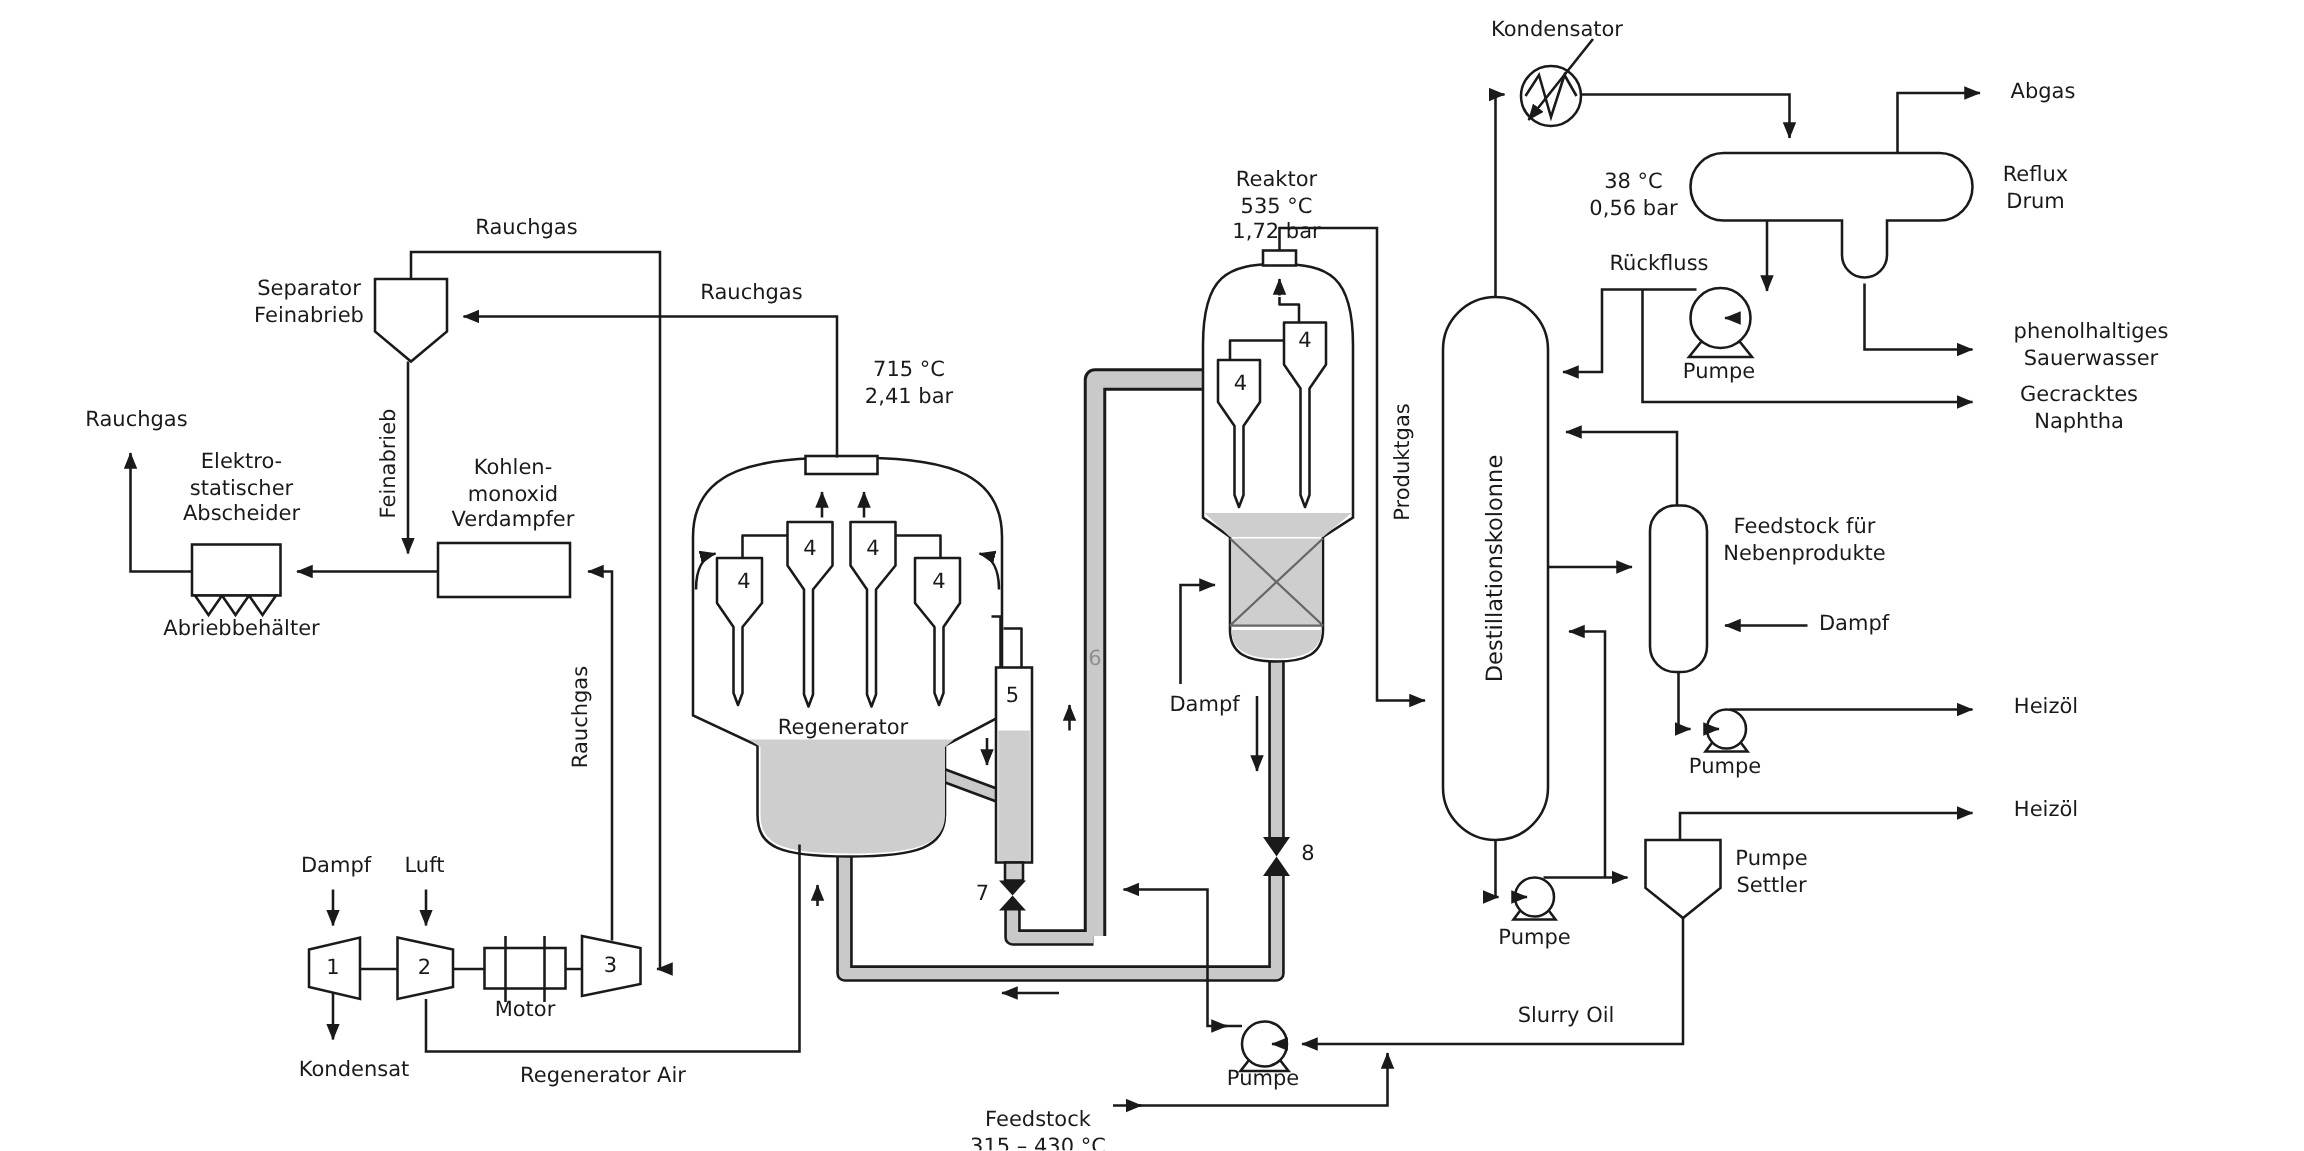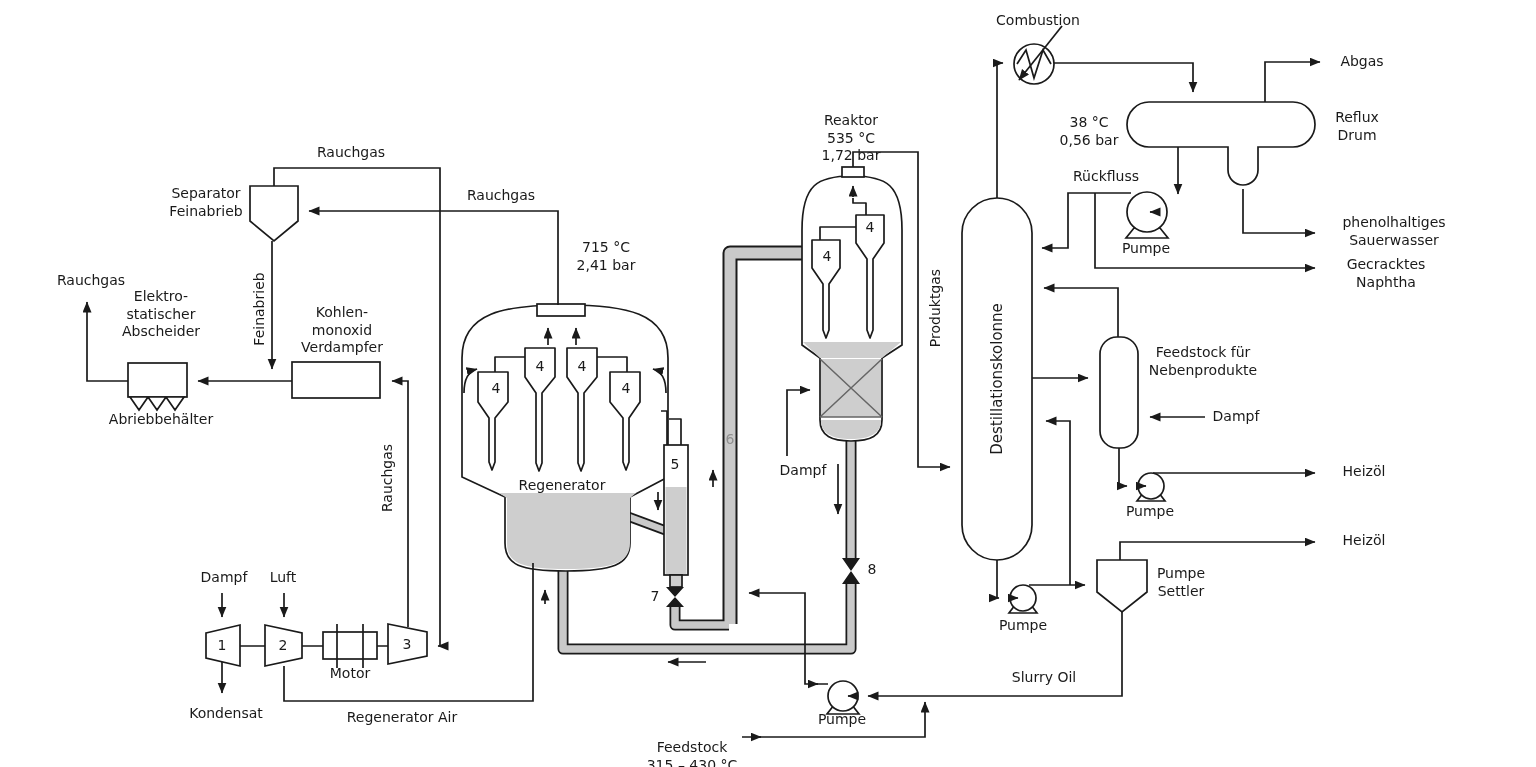--- a/index.html
+++ b/index.html
@@ -170,39 +170,39 @@
     <path d="M666,587 L684,587 L666,607 L684,607 Z"></path>
     <path d="M842,558 L860,558 L842,584 L860,584 Z"></path>
   </g>
 </svg>
 
 <div class="lbl" style="left:351px;top:153px">Rauchgas</div>
 <div class="lbl" style="left:206px;top:202px">Separator
 Feinabrieb</div>
 <div class="lbl" style="left:501px;top:196px">Rauchgas</div>
 <div class="lbl" style="left:91px;top:281px">Rauchgas</div>
-<div class="lbl" style="left:161px;top:314px">Elektro-
+<div class="lbl" style="left:161px;top:326px">Elektro-
 statischer
 Abscheider</div>
 <div class="lbl" style="left:161px;top:420px">Abriebbehälter</div>
 <div class="lbl v" style="left:260px;top:309px">Feinabrieb</div>
 <div class="lbl" style="left:342px;top:330px">Kohlen-
 monoxid
 Verdampfer</div>
 <div class="lbl v" style="left:388px;top:478px">Rauchgas</div>
 <div class="lbl" style="left:606px;top:256px">715 °C
 2,41 bar</div>
 <div class="lbl" style="left:562px;top:486px">Regenerator</div>
 <div class="lbl" style="left:851px;top:138px">Reaktor
 535 °C
 1,72 bar</div>
 <div class="lbl" style="left:803px;top:471px">Dampf</div>
 <div class="lbl v" style="left:936px;top:308px">Produktgas</div>
 <div class="lbl v big" style="left:997px;top:379px">Destillationskolonne</div>
-<div class="lbl" style="left:1038px;top:21px">Combustion</div>
+<div class="lbl" style="left:1038px;top:21px">Kondensator</div>
 <div class="lbl" style="left:1089px;top:131px">38 °C
 0,56 bar</div>
 <div class="lbl" style="left:1106px;top:177px">Rückfluss</div>
 <div class="lbl" style="left:1146px;top:249px">Pumpe</div>
 <div class="lbl" style="left:1357px;top:126px">Reflux
 Drum</div>
 <div class="lbl" style="left:1362px;top:62px">Abgas</div>
 <div class="lbl" style="left:1394px;top:231px">phenolhaltiges
 Sauerwasser</div>
 <div class="lbl" style="left:1386px;top:273px">Gecracktes
@@ -215,21 +215,21 @@
 <div class="lbl" style="left:1150px;top:512px">Pumpe</div>
 <div class="lbl" style="left:1023px;top:626px">Pumpe</div>
 <div class="lbl" style="left:1181px;top:582px">Pumpe
 Settler</div>
 <div class="lbl" style="left:1044px;top:678px">Slurry Oil</div>
 <div class="lbl" style="left:842px;top:720px">Pumpe</div>
 <div class="lbl" style="left:692px;top:756px">Feedstock
 315 – 430 °C</div>
 <div class="lbl" style="left:224px;top:578px">Dampf</div>
 <div class="lbl" style="left:283px;top:578px">Luft</div>
-<div class="lbl" style="left:226px;top:714px">Kondensat</div>
+<div class="lbl" style="left:236px;top:714px">Kondensat</div>
 <div class="lbl" style="left:350px;top:674px">Motor</div>
 <div class="lbl" style="left:402px;top:718px">Regenerator Air</div>
 
 <div class="lbl" style="left:222px;top:646px">1</div>
 <div class="lbl" style="left:283px;top:646px">2</div>
 <div class="lbl" style="left:407px;top:645px">3</div>
 <div class="lbl" style="left:540px;top:367px">4</div>
 <div class="lbl" style="left:582px;top:367px">4</div>
 <div class="lbl" style="left:496px;top:389px">4</div>
 <div class="lbl" style="left:626px;top:389px">4</div>

